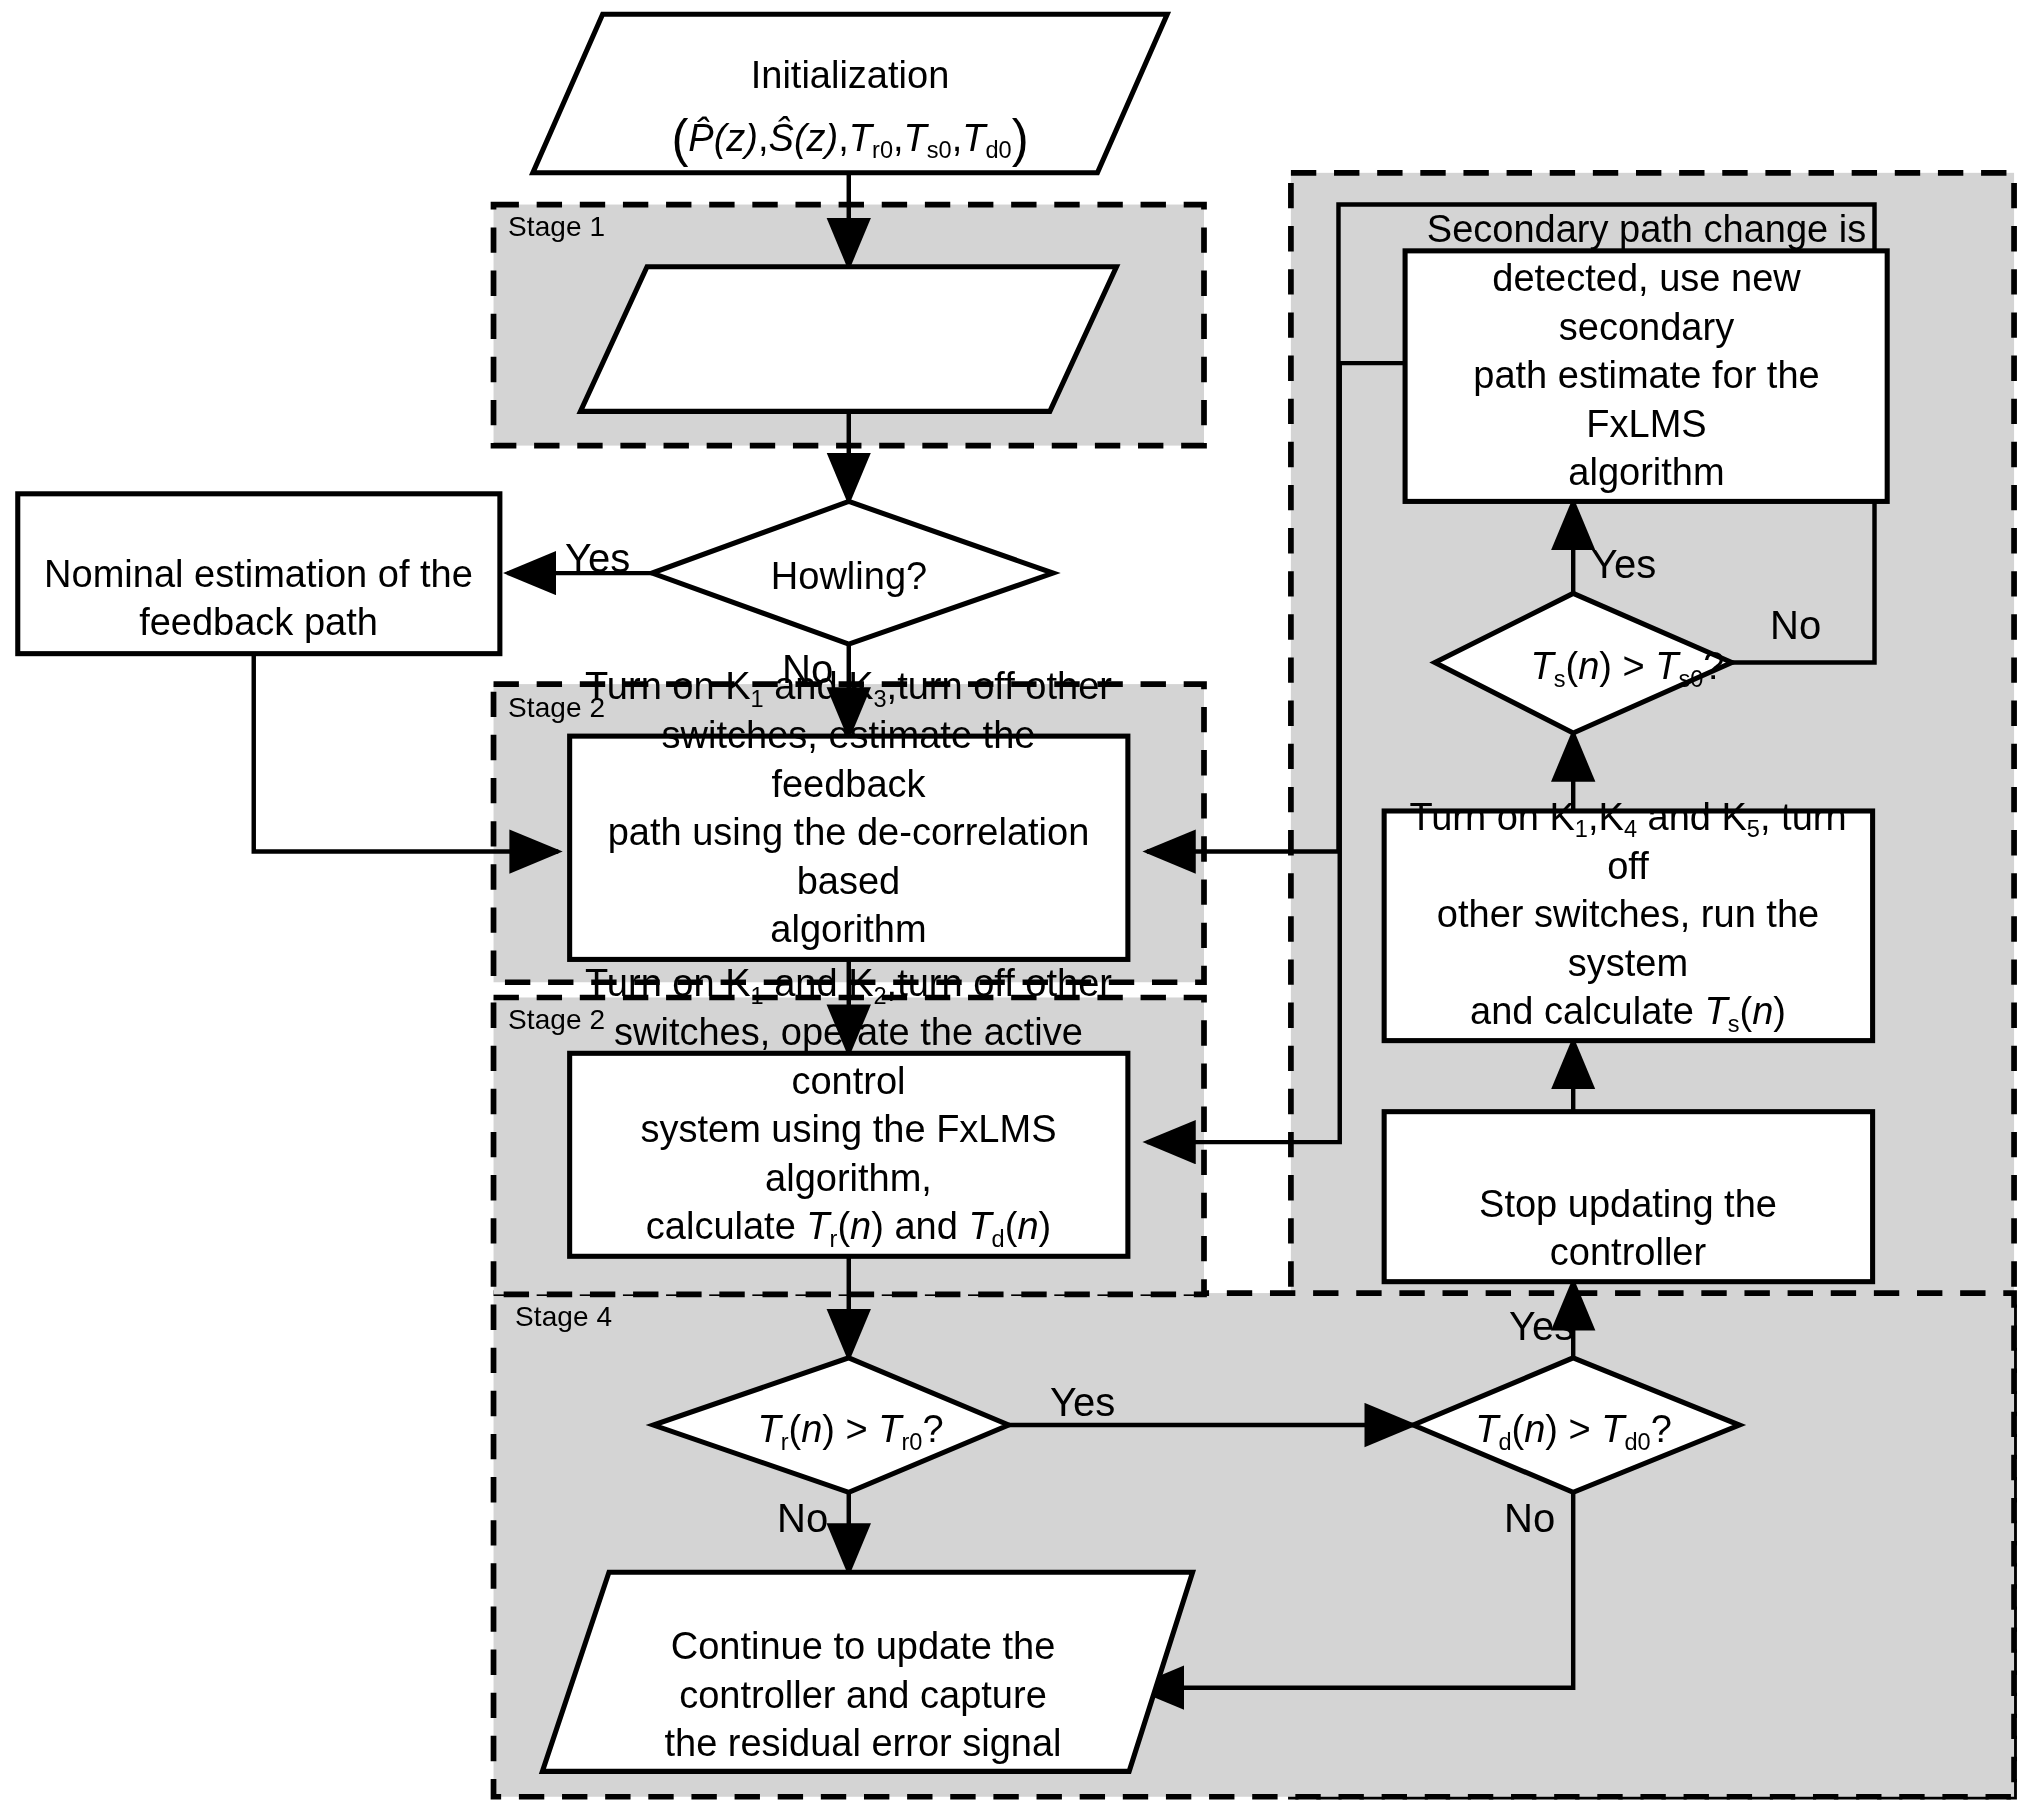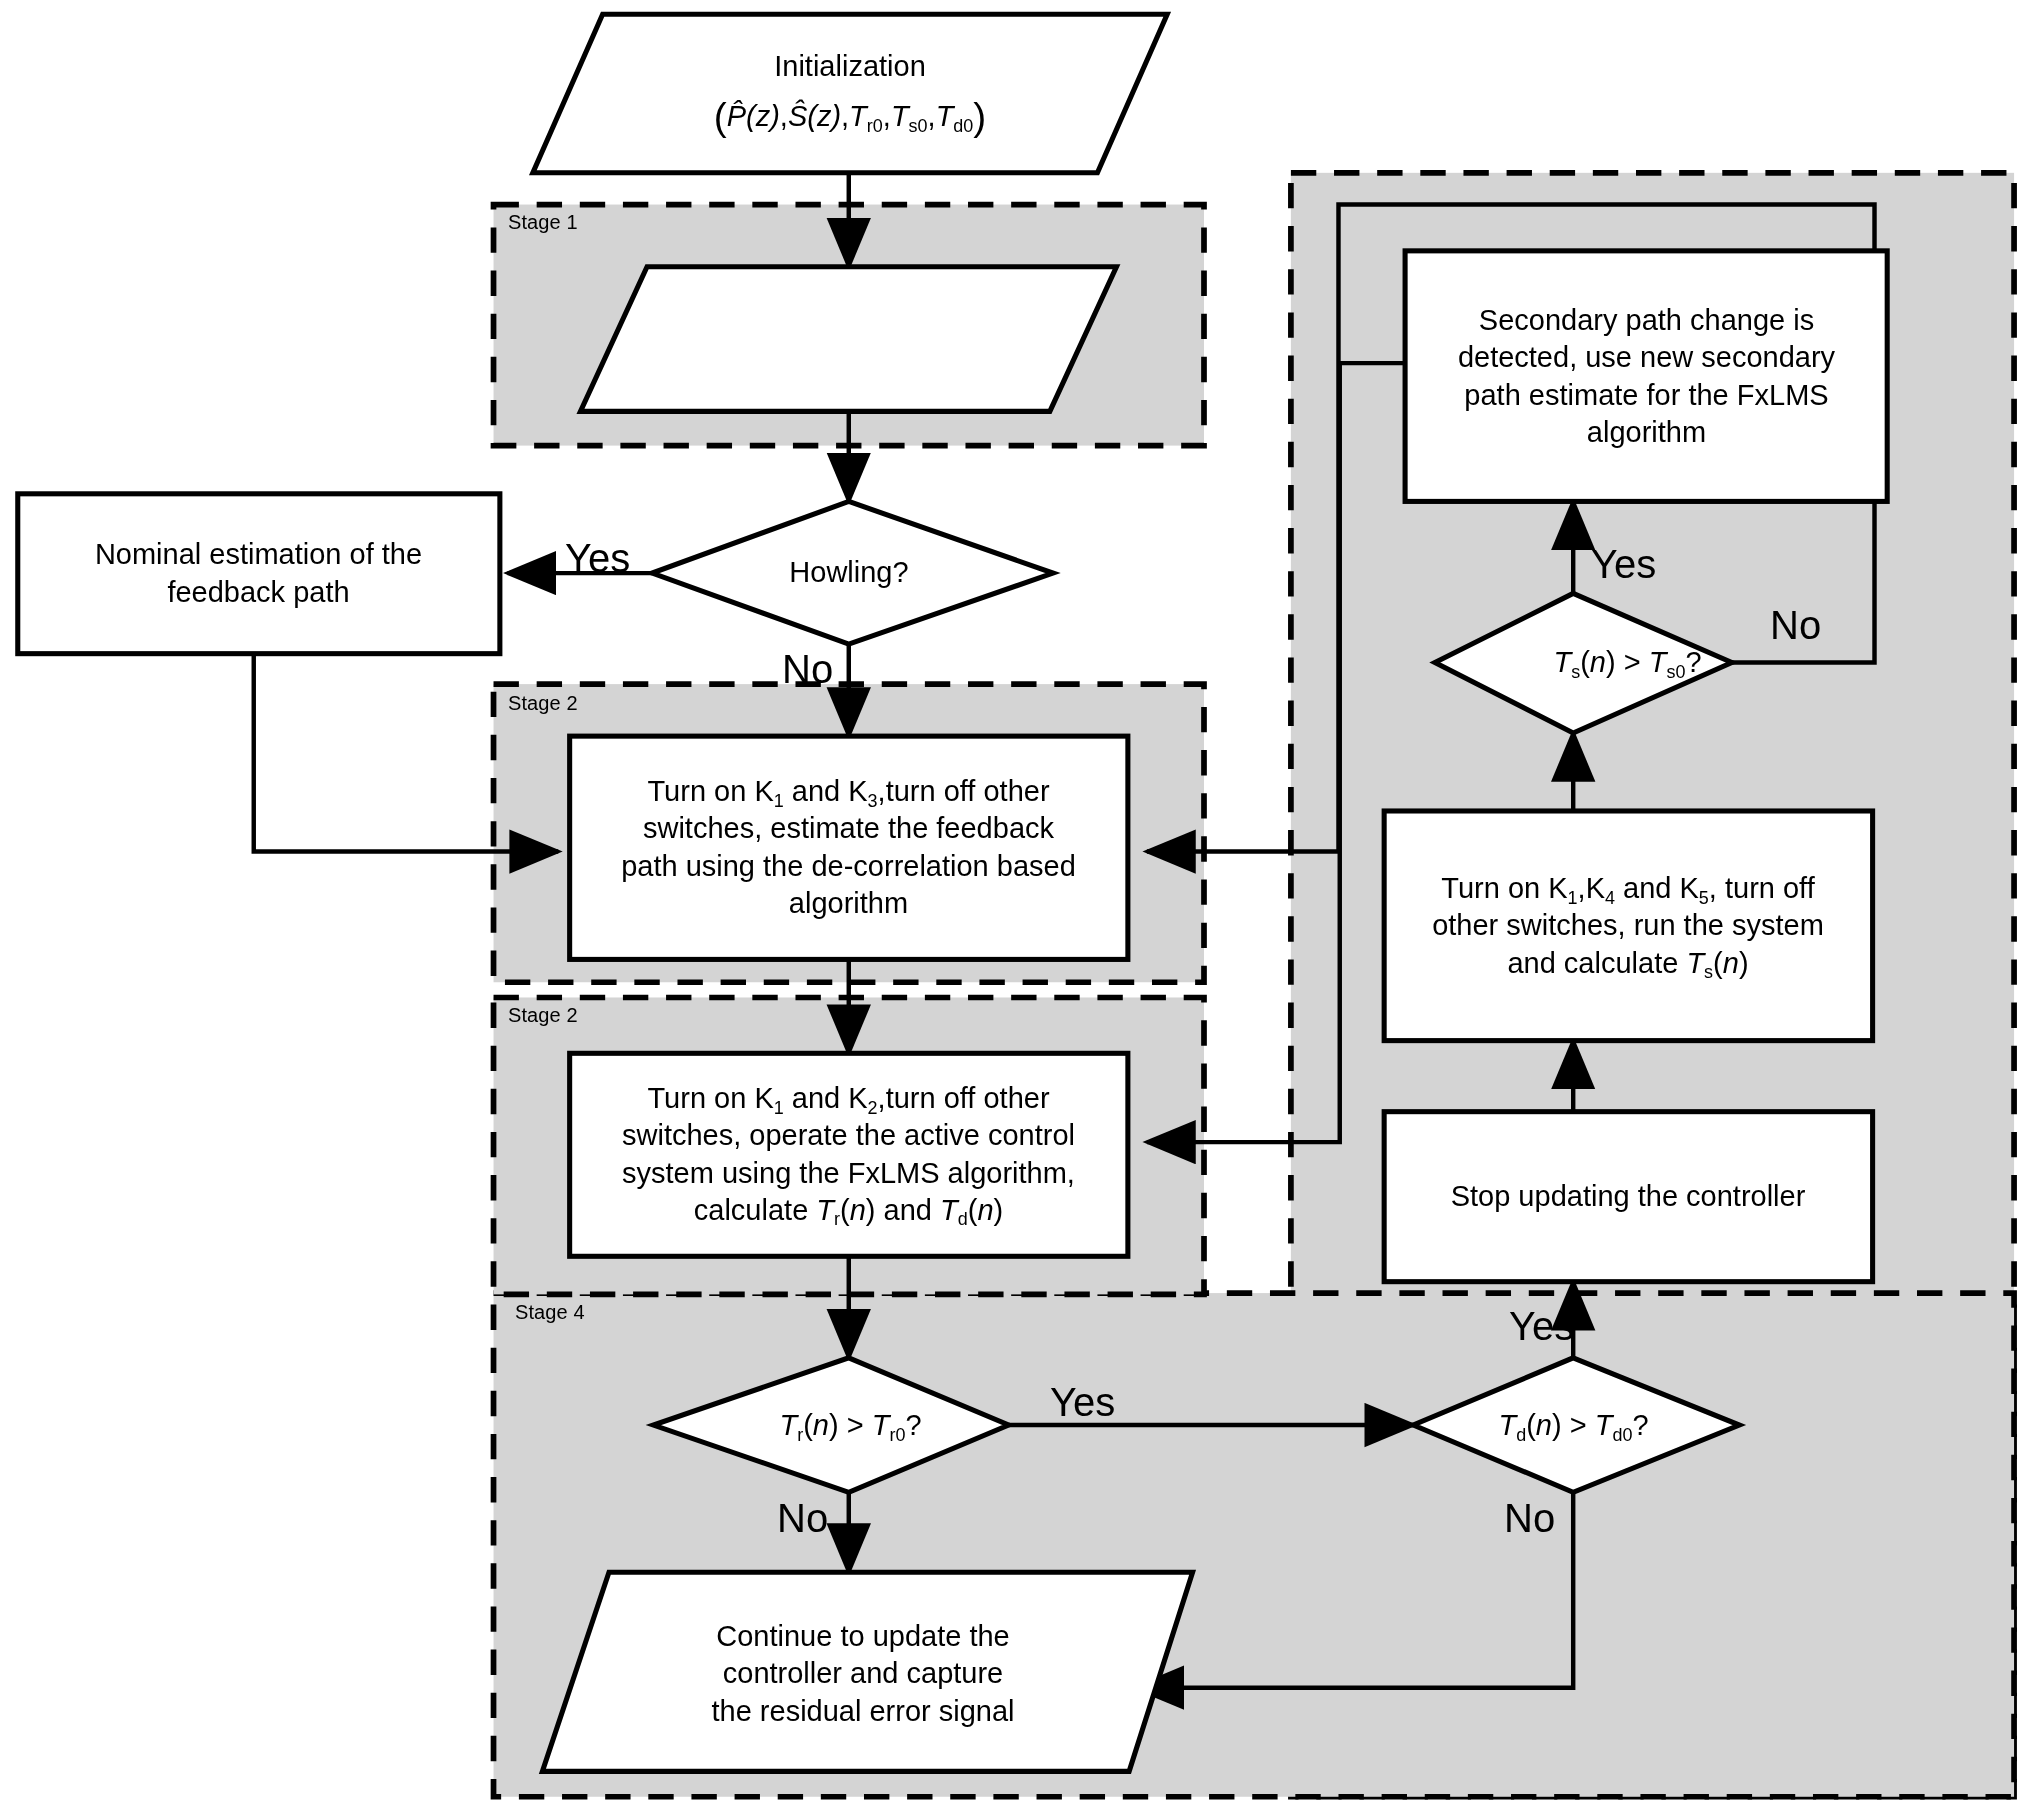--- a/index.html
+++ b/index.html
@@ -19,32 +19,32 @@
   }
   svg.layer {
     position: absolute;
     left: 0;
     top: 0;
     width: 2035px;
     height: 1811px;
   }
   .stage-label {
     position: absolute;
-    font-size: 20px;
+    font-size: 28px;
     color: #000;
     white-space: nowrap;
     letter-spacing: 0.1px;
   }
   .node-text {
     position: absolute;
     display: flex;
-    align-items: center;
+    align-items: flex-end;
     justify-content: center;
     text-align: center;
-    font-size: 29px;
+    font-size: 38px;
     line-height: 1.28;
     color: #000;
     pointer-events: none;
   }
   .node-text .inner { width: 100%; padding: 0 9px; box-sizing: border-box; }
   .edge-label {
     position: absolute;
     font-size: 40px;
     color: #000;
     white-space: nowrap;

